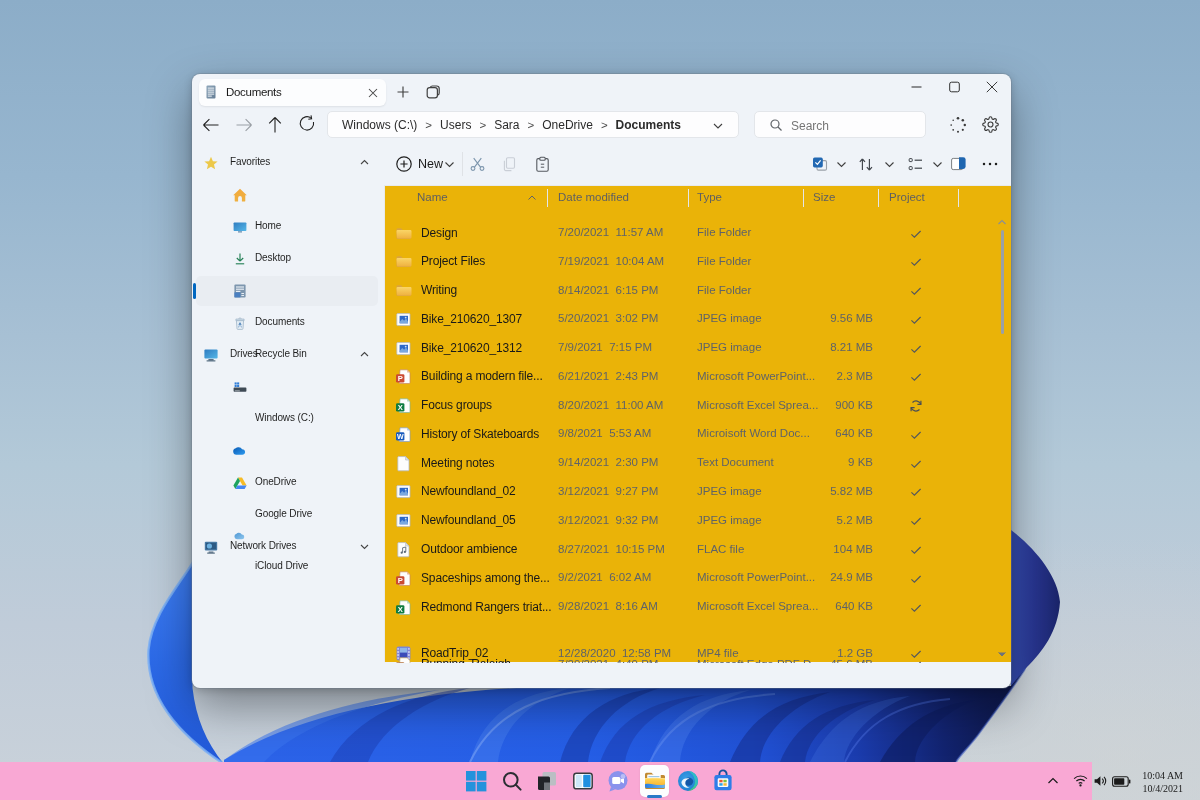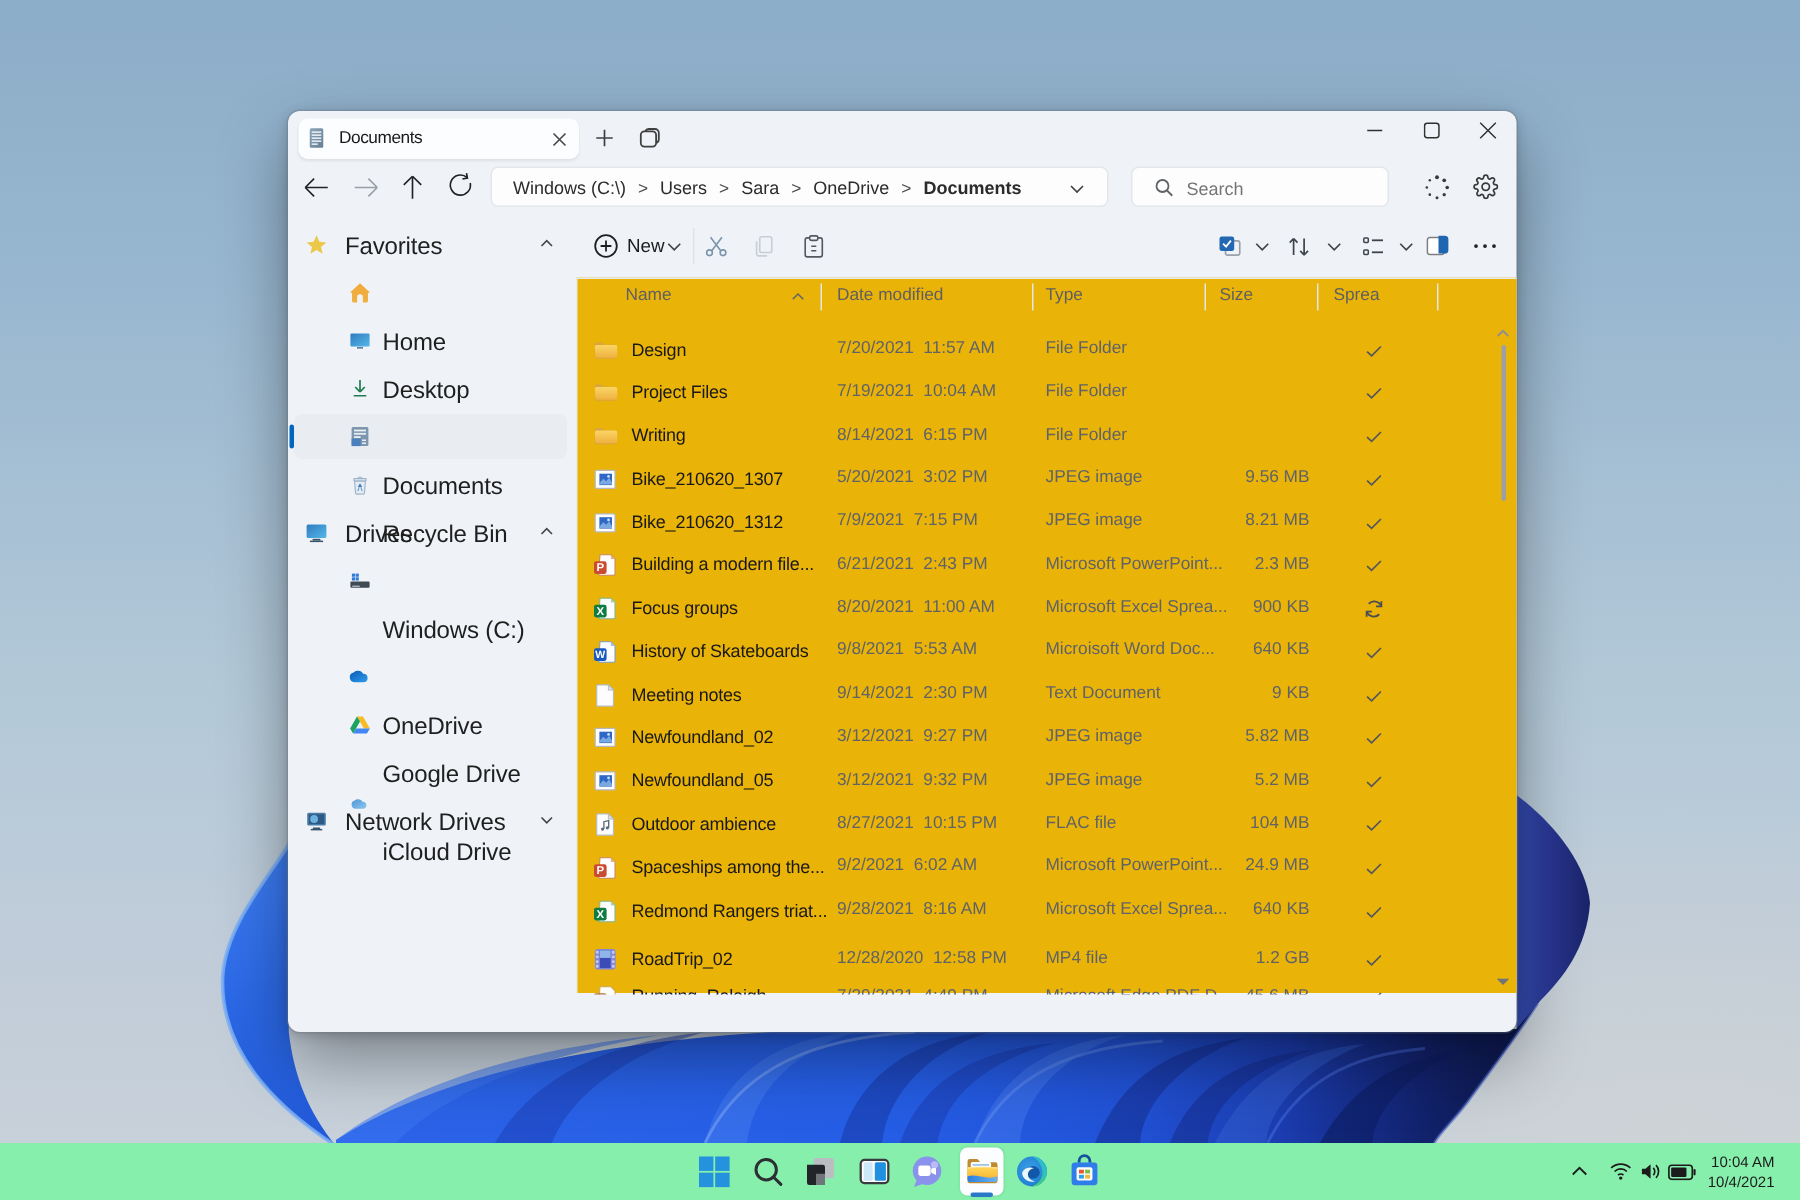--- a/index.html
+++ b/index.html
@@ -22,41 +22,41 @@
   #addr .sep { color:#4a4a4a; padding:0 8px; font-size:11.5px; }
   #srch { position:absolute; left:562px; top:37px; width:172px; height:27px; background:#fdfdfe;
           border:1px solid #e3e6ea; border-radius:5px; color:#767676; }
   .navic { position:absolute; top:38px; width:28px; height:26px; }
   #tools { position:absolute; left:192px; top:72px; right:0; height:36px; }
   #side { position:absolute; left:0; top:72px; width:192px; bottom:18px; }
   .srow { position:absolute; left:4px; width:182px; height:30px; border-radius:5px; }
   .srow .ic { position:absolute; top:7px; width:16px; height:16px; }
   .srow .hic { left:7px; }
   .srow .cic { left:36px; }
-  .srow .txt { position:absolute; top:8px; font-size:16px; color:#1f1f1f; letter-spacing:-0.1px; }
+  .srow .txt { position:absolute; top:8px; font-size:10px; color:#1f1f1f; letter-spacing:-0.1px; }
   .srow .htxt { left:34px; }
   .srow .ctxt { left:59px;margin-top:32px; }
   .srow .chev { position:absolute; right:8px; top:9px; }
   #content { position:absolute; left:192px; top:111px; right:0; bottom:26px; background:#eab308;
              border-left:1px solid #e8eaec; border-top:1px solid #e7eaed; }
   #hdr { position:absolute; left:0; top:0; right:0; height:24px; color:#606060; font-size:11.5px; }
   .hcol { position:absolute; top:5px; }
   .hsep { position:absolute; top:3px; width:1px; height:18px; background:#e4e6e8; }
   #rows { position:absolute; left:0; top:26px; right:0; height:451px; overflow:hidden; }
   .frow { position:absolute; left:0; right:0; height:29px; }
   .frow .fic { position:absolute; left:10px; top:6px; width:17px; height:17px; }
   .frow .nm { position:absolute; left:36px; top:7px; font-size:12px; color:#191919; letter-spacing:-0.15px; }
   .frow .dt { position:absolute; left:173px; top:7.5px; font-size:11.5px; color:#5f6368;text-align:right; }
   .frow .ty { position:absolute; left:312px; top:7.5px; font-size:11.5px; color:#5f6368; }
   .frow .sz { position:absolute; left:400px; width:88px; top:7.5px; font-size:11.5px; color:#5f6368; text-align:right; }
   .frow .st { position:absolute; left:523px; top:7px; width:16px; height:16px; }
   #statusbar { position:absolute; left:192px; bottom:0; right:0; height:26px; background:#f4f6f9;
                border-top:1px solid #e7e9eb; border-left:1px solid #e8eaec; border-radius:0 0 8px 0; }
   #statusbar span { position:absolute; left:11px; top:7px; font-size:11.5px; color:#555; }
-  #taskbar { position:absolute; left:0; top:762px; width:1200px; height:38px; background:#86efac; }
+  #taskbar { position:absolute; left:0; top:762px; width:1092px; height:38px; background:#f9a8d4;font-family:Liberation Serif, serif; }
   .tbi { position:absolute; top:7px; }
   #clock { position:absolute; left:1135px; top:7px; width:48px; text-align:right; font-size:10px; color:#1b1b1b; line-height:13px; white-space:nowrap; }
 </style>
 </head>
 <body>
 <div id="desk"></div>
 <svg id="bloom" width="1200" height="800" viewBox="0 0 1200 800">
 <defs>
   <linearGradient id="gstrip" x1="0" y1="0" x2="1" y2="0">
     <stop offset="0" stop-color="#2c63e8"></stop>
@@ -386,21 +386,21 @@
       <svg class="abs" style="left:142px;top:8px" width="10" height="8" viewBox="0 0 10 8">
           <path d="M1.5 5.5 L5 2 L8.5 5.5" stroke="#5f6368" stroke-width="1" fill="none"></path>
         </svg>
       <div class="hsep" style="left:162px"></div>
       <span class="hcol" style="left:173px">Date modified</span>
       <div class="hsep" style="left:303px"></div>
       <span class="hcol" style="left:312px">Type</span>
       <div class="hsep" style="left:418px"></div>
       <span class="hcol" style="left:428px">Size</span>
       <div class="hsep" style="left:493px"></div>
-      <span class="hcol" style="left:504px">Sprea</span>
+      <span class="hcol" style="left:504px">Project</span>
       <div class="hsep" style="left:573px"></div>
     </div>
     <div id="rows">
         <div class="frow" style="top:6.5px">
           <svg class="fic" viewBox="0 0 17 17">
             <path d="M1.5 4.6 a1.3 1.3 0 0 1 1.3-1.3 h3.3 l1.7 1.6 h6.9 a1.3 1.3 0 0 1 1.3 1.3 v6.6 a1.3 1.3 0 0 1-1.3 1.3 h-11.9 a1.3 1.3 0 0 1-1.3-1.3 Z" fill="#daa440"></path>
             <path d="M1.5 6.2 a1.2 1.2 0 0 1 1.2-1.2 h12.6 a1.2 1.2 0 0 1 1.2 1.2 v6 a1.3 1.3 0 0 1-1.3 1.3 h-12 a1.3 1.3 0 0 1-1.3-1.3 Z" fill="url(#gfld)"></path>
           </svg>
           <span class="nm">Design</span>
           <span class="dt">7/20/2021&nbsp;&nbsp;11:57 AM</span>
@@ -592,21 +592,21 @@
             <text x="5.2" y="12.7" font-size="7.6" font-weight="bold" fill="#fff" text-anchor="middle" font-family="Liberation Sans">X</text>
           </svg>
           <span class="nm">Redmond Rangers triat...</span>
           <span class="dt">9/28/2021&nbsp;&nbsp;8:16 AM</span>
           <span class="ty">Microsoft Excel Sprea...</span>
           <span class="sz">640 KB</span>
           <svg class="st" viewBox="0 0 16 16">
             <path d="M3.4 8.4 L6.4 11.2 L12.6 5" fill="none" stroke="#53575c" stroke-width="1.15"></path>
           </svg>
         </div>
-<div class="frow" style="top:413px">
+<div class="frow" style="top:427px">
           <svg class="fic" viewBox="0 0 17 17">
             <rect x="1.6" y="1.6" width="13.8" height="13.8" rx="2" fill="#8186d8"></rect>
             <rect x="4.9" y="2.6" width="7.2" height="11.8" fill="#3b4bb8"></rect>
             <rect x="4.9" y="2.6" width="7.2" height="5" fill="#8fb6e8"></rect>
             <rect x="2.2" y="2.9" width="1.9" height="1.9" rx="0.5" fill="#c3c6ef"></rect>
             <rect x="2.2" y="6" width="1.9" height="1.9" rx="0.5" fill="#c3c6ef"></rect>
             <rect x="2.2" y="9.1" width="1.9" height="1.9" rx="0.5" fill="#c3c6ef"></rect>
             <rect x="2.2" y="12.2" width="1.9" height="1.9" rx="0.5" fill="#c3c6ef"></rect>
             <rect x="12.9" y="2.9" width="1.9" height="1.9" rx="0.5" fill="#c3c6ef"></rect>
             <rect x="12.9" y="6" width="1.9" height="1.9" rx="0.5" fill="#c3c6ef"></rect>

